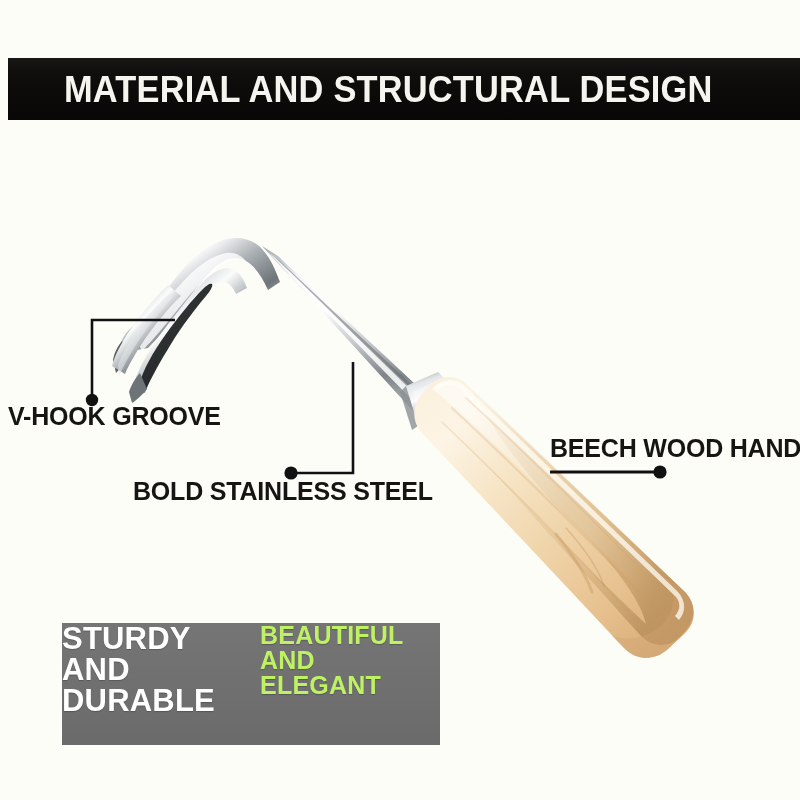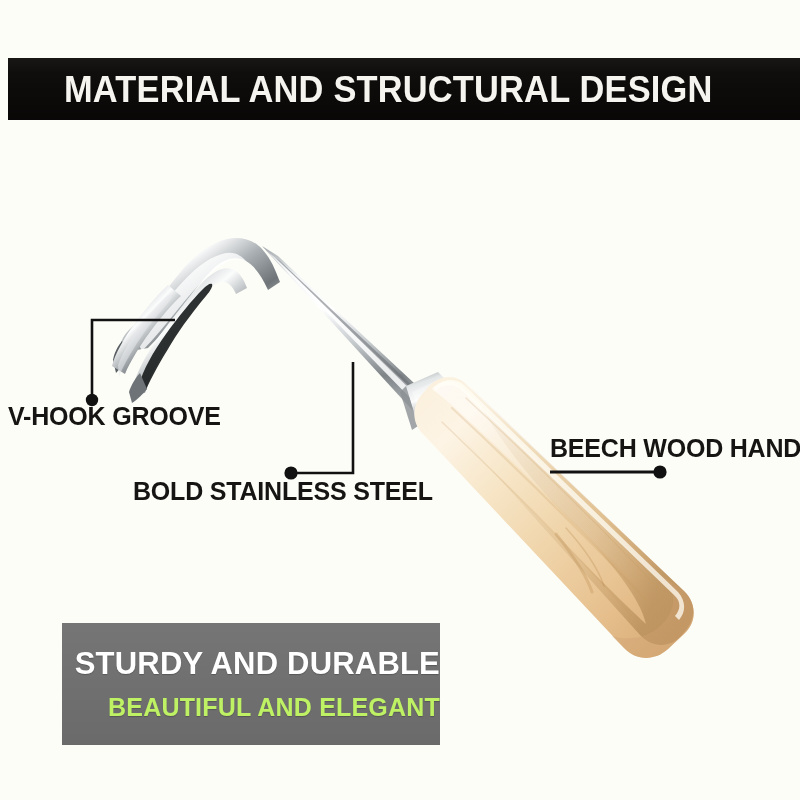--- a/index.html
+++ b/index.html
@@ -107,22 +107,21 @@
 
   
   .plate {
     position: absolute;
     left: 62px;
     top: 623px;
     width: 378px;
     height: 122px;
     background: #717171;
     display: flex;
-    flex-direction: column;
-    align-items: flex-end;
+    align-items: flex-start;
     justify-content: center;
   }
   .plate-shade {
     position: absolute;
     left: 0; top: 0; right: 0; bottom: 0;
     background: linear-gradient(180deg,
       rgba(255,255,255,0.03) 0%,
       rgba(0,0,0,0.00) 40%,
       rgba(0,0,0,0.06) 100%);
     pointer-events: none;

